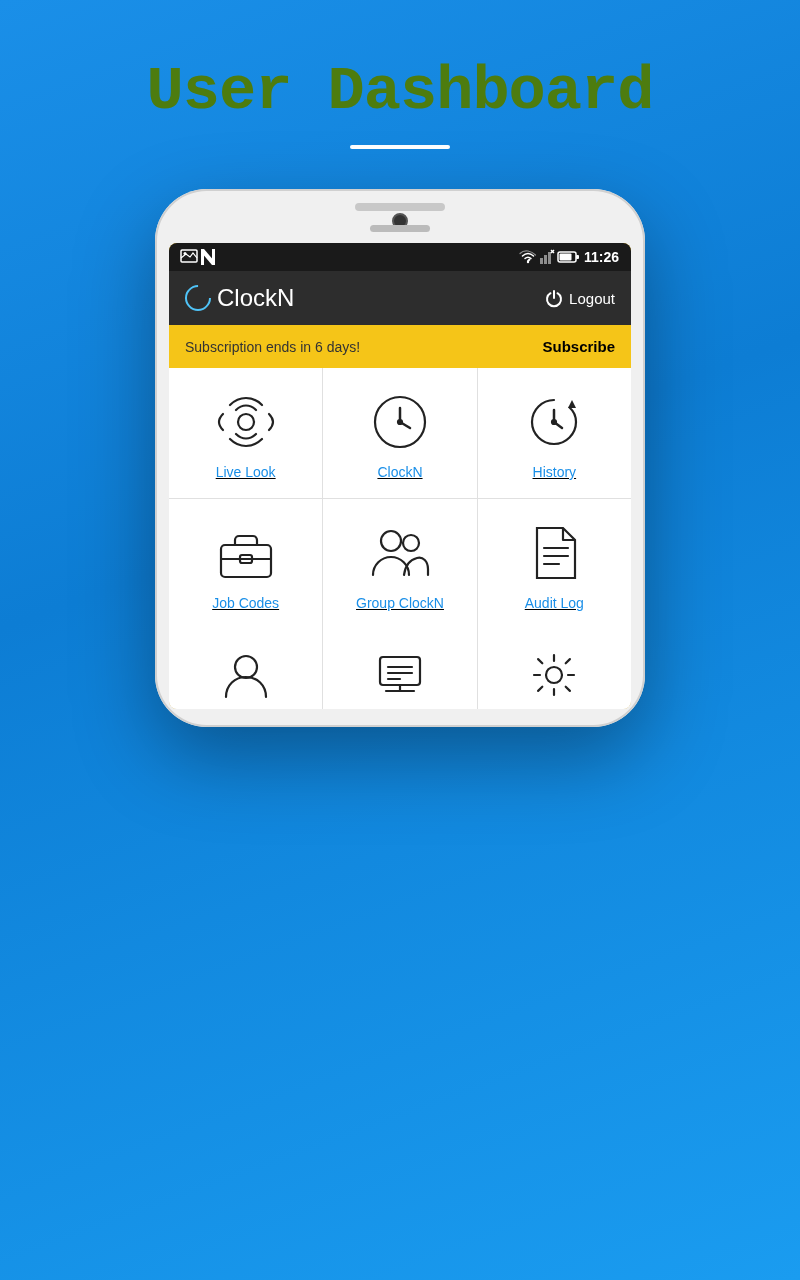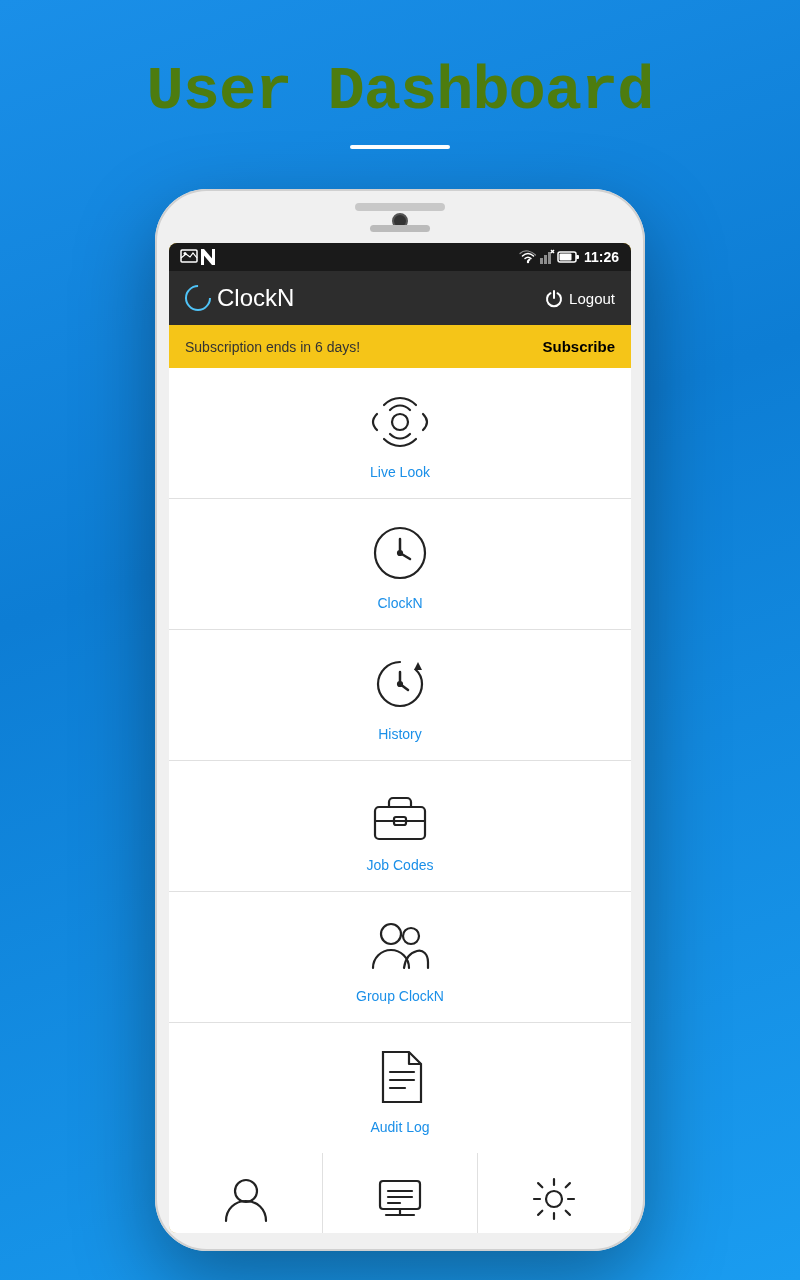--- a/index.html
+++ b/index.html
@@ -152,23 +152,24 @@
     .sub-btn {
       font-weight: bold;
       color: #000;
       font-size: 15px;
       margin-left: 20px;
     }
 
     
     .grid {
       display: grid;
-      grid-template-columns: repeat(1, 1fr);
+      grid-template-columns: repeat(3, 1fr);
       gap: 1px;
       background: #e0e0e0;
+      text-decoration: underline;
     }
     .grid-item {
       background: #fff;
       display: flex;
       flex-direction: column;
       align-items: center;
       justify-content: center;
       padding: 22px 10px 16px;
       cursor: pointer;
       min-height: 130px;

